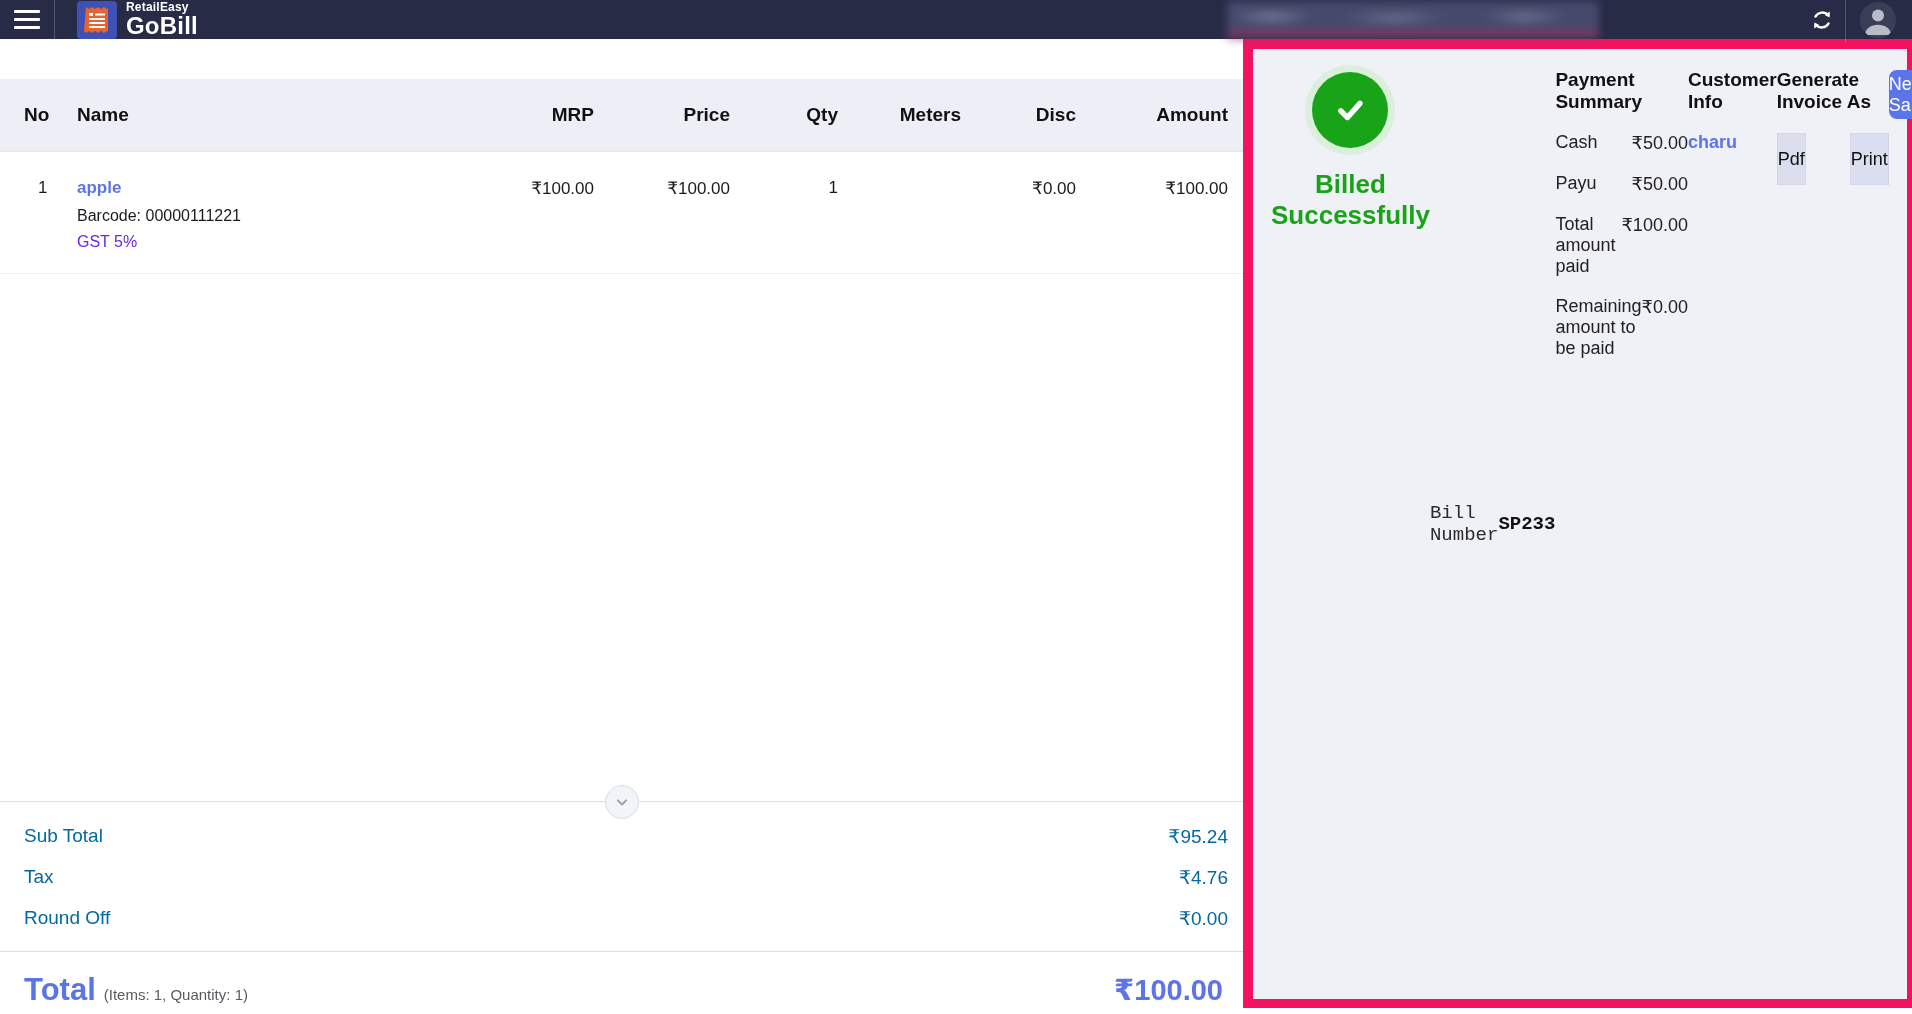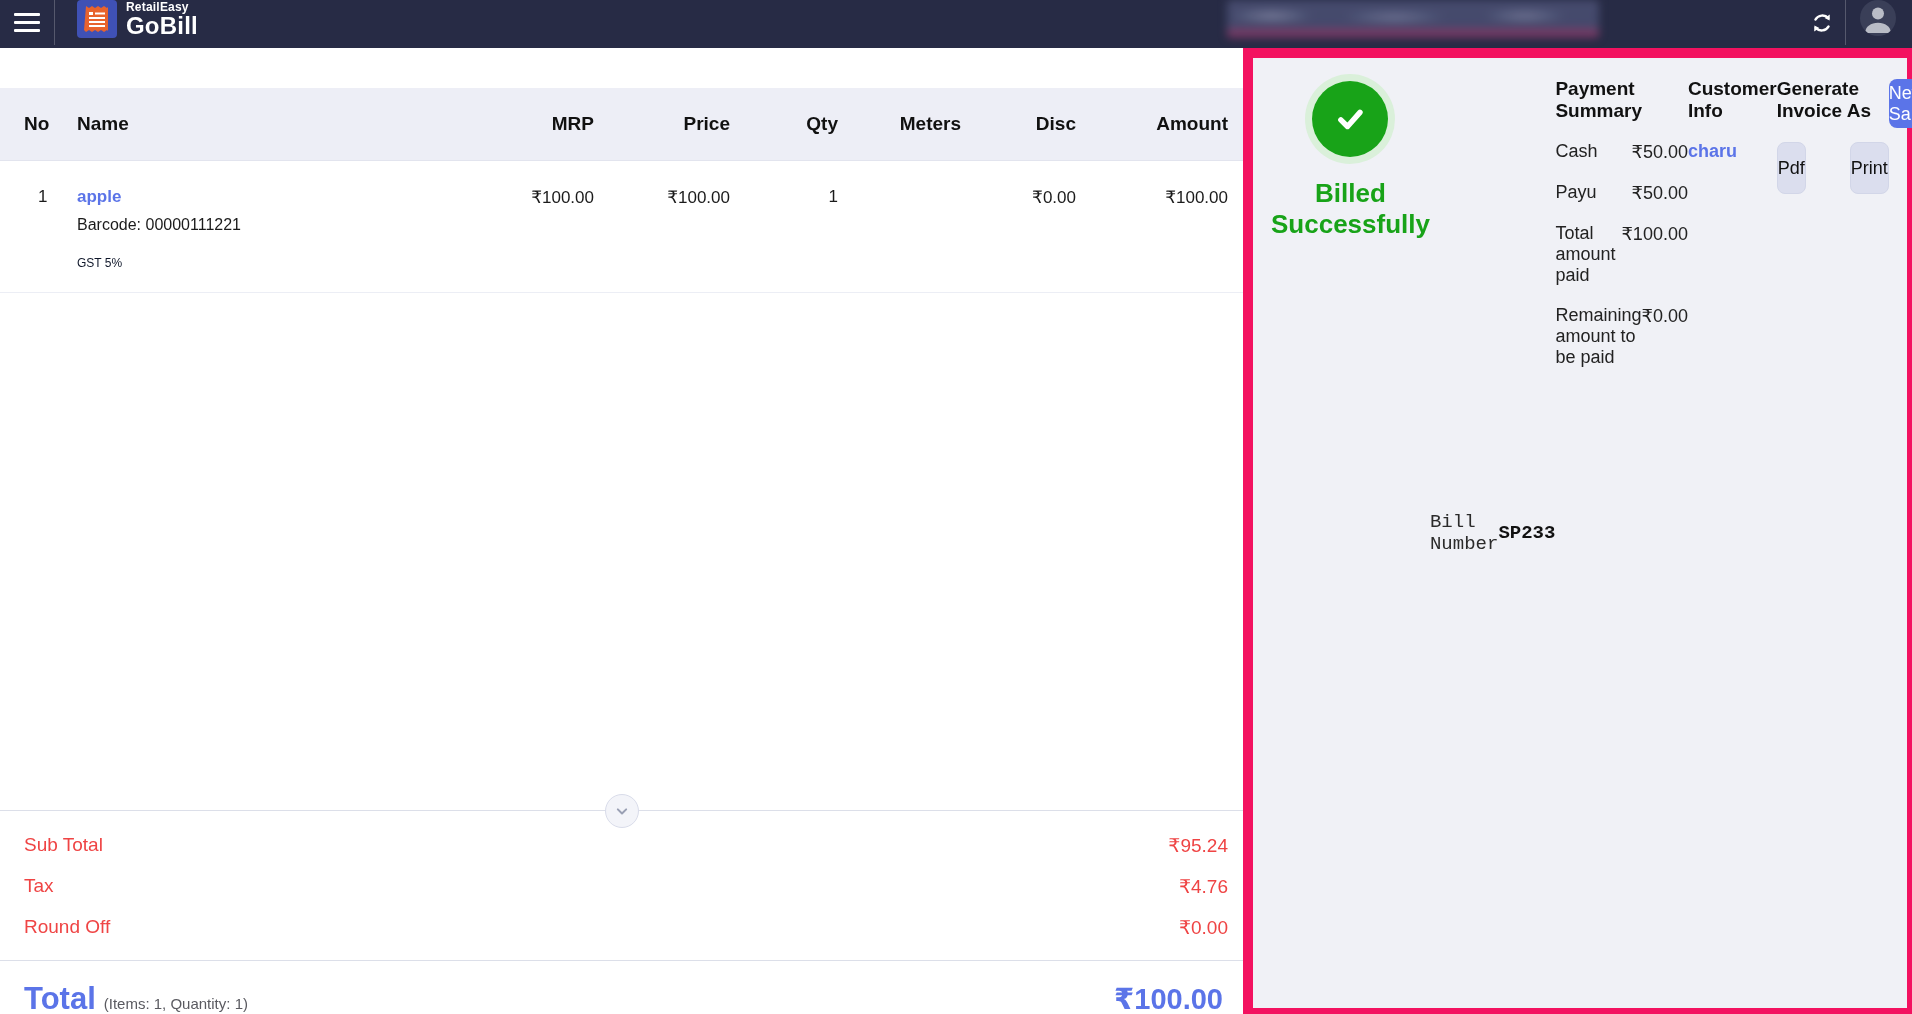--- a/index.html
+++ b/index.html
@@ -3,21 +3,21 @@
 <meta charset="utf-8">
 <style>
   * { box-sizing: border-box; margin: 0; padding: 0; }
   html,body { width:1912px; height:1014px; overflow:hidden; }
   body {
     font-family: "Liberation Sans","DejaVu Sans",sans-serif;
     background:#ffffff; color:#1b1b1b;
   }
   
   .topbar {
-    height:48px; background:#272b45; display:flex; align-items:flex-start;
+    height:39px; background:#272b45; display:flex; align-items:center;
     color:#fff; position:relative;
   }
   .hamburger { width:54px; height:45px; display:flex; flex-direction:column;
     justify-content:center; align-items:center; gap:5px; cursor:pointer; }
   .hamburger span { display:block; width:26px; height:3px; background:#fff; border-radius:1px; }
   .tb-divider { width:1px; height:45px; background:rgba(255,255,255,0.22); }
   .brand { display:flex; align-items:center; margin-left:22px; gap:9px; }
   .brand-badge { width:40px; height:38px; background:#3f51b5; border-radius:4px;
     display:flex; align-items:center; justify-content:center; }
   .brand-text { display:flex; flex-direction:column; line-height:1; }
@@ -46,32 +46,32 @@
     grid-template-columns:77px 1fr 150px 136px 108px 123px 115px 152px;
     padding-right:15px; align-items:start; }
   .thead { background:#edeef6; height:73px; align-items:center;
     font-weight:700; font-size:19px; color:#111; border-bottom:1px solid #e2e4ee;margin-top:40px; }
   .thead .c-no { padding-left:24px; }
   .num { text-align:right; }
   .trow { padding:26px 15px 22px 0; border-bottom:1px solid #eceef5; font-size:17px; }
   .trow .c-no { padding-left:38px; }
   .item-name { color:#5b74e8; font-weight:600; font-size:17px; cursor:pointer; }
   .item-sub { margin-top:9px; font-size:16px; color:#1b1b1b; }
-  .item-tax { margin-top:22px; font-size:12px; color:#0f172a; }
+  .item-tax { margin-top:8px; font-size:16px; color:#6d28d9; }
   .main-spacer { flex:1; }
   
   .collapse-line { position:relative; border-top:1px solid #dcdfe9; margin:0; }
   .chev-btn { position:absolute; top:-17px; left:calc(50% - 17px);
     width:34px; height:34px; border-radius:50%; background:#f3f4f9;
     border:1px solid #d9dcea; display:flex; align-items:center; justify-content:center;
     cursor:pointer; }
   
   .totals { padding:14px 15px 0 24px; }
   .tot-row { display:flex; justify-content:space-between; font-size:19px;
-    color:#ef4444; padding:9px 0; }
+    color:#0369a1; padding:9px 0; }
   .grand { margin-top:12px; border-top:1px solid #dcdfe9;
     padding:20px 20px 0 24px; display:flex; align-items:baseline; }
   .grand-label { font-size:31px; font-weight:700; color:#5b74e8; }
   .grand-meta { font-size:15px; color:#5a5a60; margin-left:8px; }
   .grand-value { margin-left:auto; font-size:29px; font-weight:700; color:#5b74e8; }
   
   .panel { width:669px; background:#f0f1f6;
     border:10px solid #f31260; border-right-width:5px; border-bottom-width:9px;
     display:flex; padding:0 10px 0 18px; }
   .p-divider { border-bottom:1px solid #e0e2ec; }
@@ -86,21 +86,21 @@
   .bill-val { font-weight:700; color:#111;text-align:right; }
   .section { padding:20px 0 16px; }
   .sec-heading { font-size:19px; font-weight:700; color:#111; }
   .pay-row { display:flex; justify-content:space-between; font-size:18px;
     color:#222; padding:9.5px 0; }
   .pay-rows { margin-top:9px; }
   .cust-name { margin-top:19px; font-size:18px; font-weight:700; color:#5b74e8; cursor:pointer; }
   .p-spacer { flex:1; }
   .invoice-btns { display:flex; gap:44px; margin-top:20px; margin-bottom:26px; }
   .soft-btn { flex:1; height:52px; background:#dbdeee; border:1px solid #d2d6e8;
-    border-radius:8px; font-size:18px; color:#111; display:flex; align-items:center;
+    border-radius:0; font-size:18px; color:#111; display:flex; align-items:center;
     justify-content:center; cursor:pointer; font-family:inherit; }
   .newsale-btn { margin:21px 0 11px; height:49px; background:#5b74e8; border:none;
     border-radius:8px; color:#fff; font-size:18px; display:flex; align-items:center;
     justify-content:center; cursor:pointer; font-family:inherit; }
 </style>
 </head>
 <body>
 
 <header class="topbar">
   <div class="hamburger">

